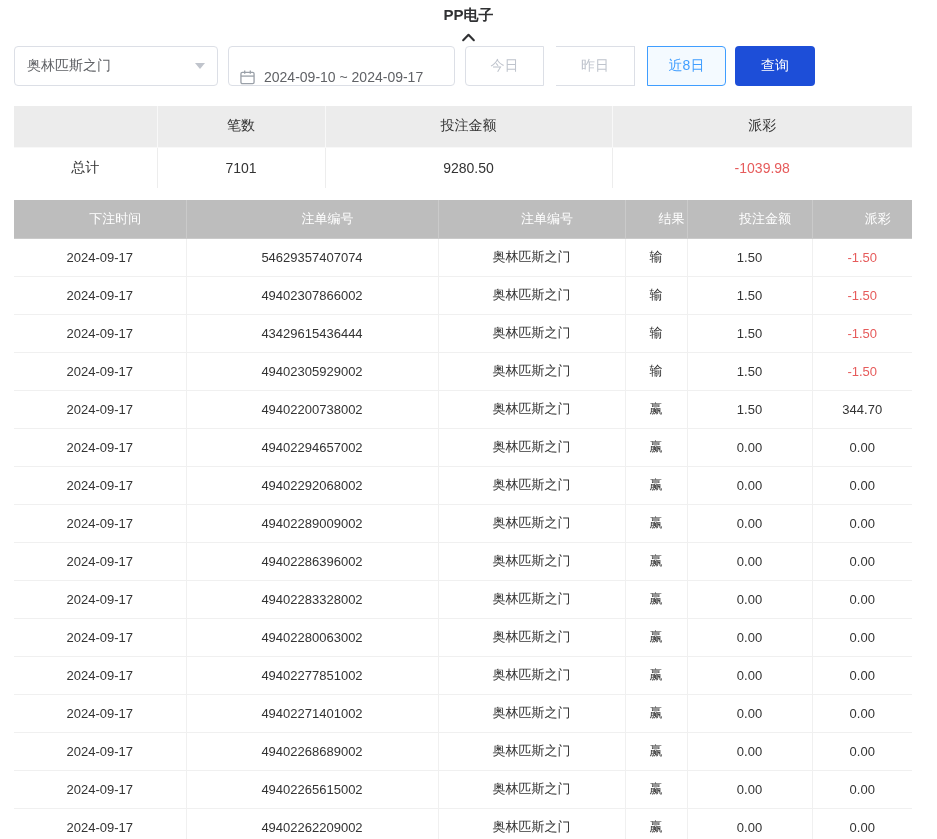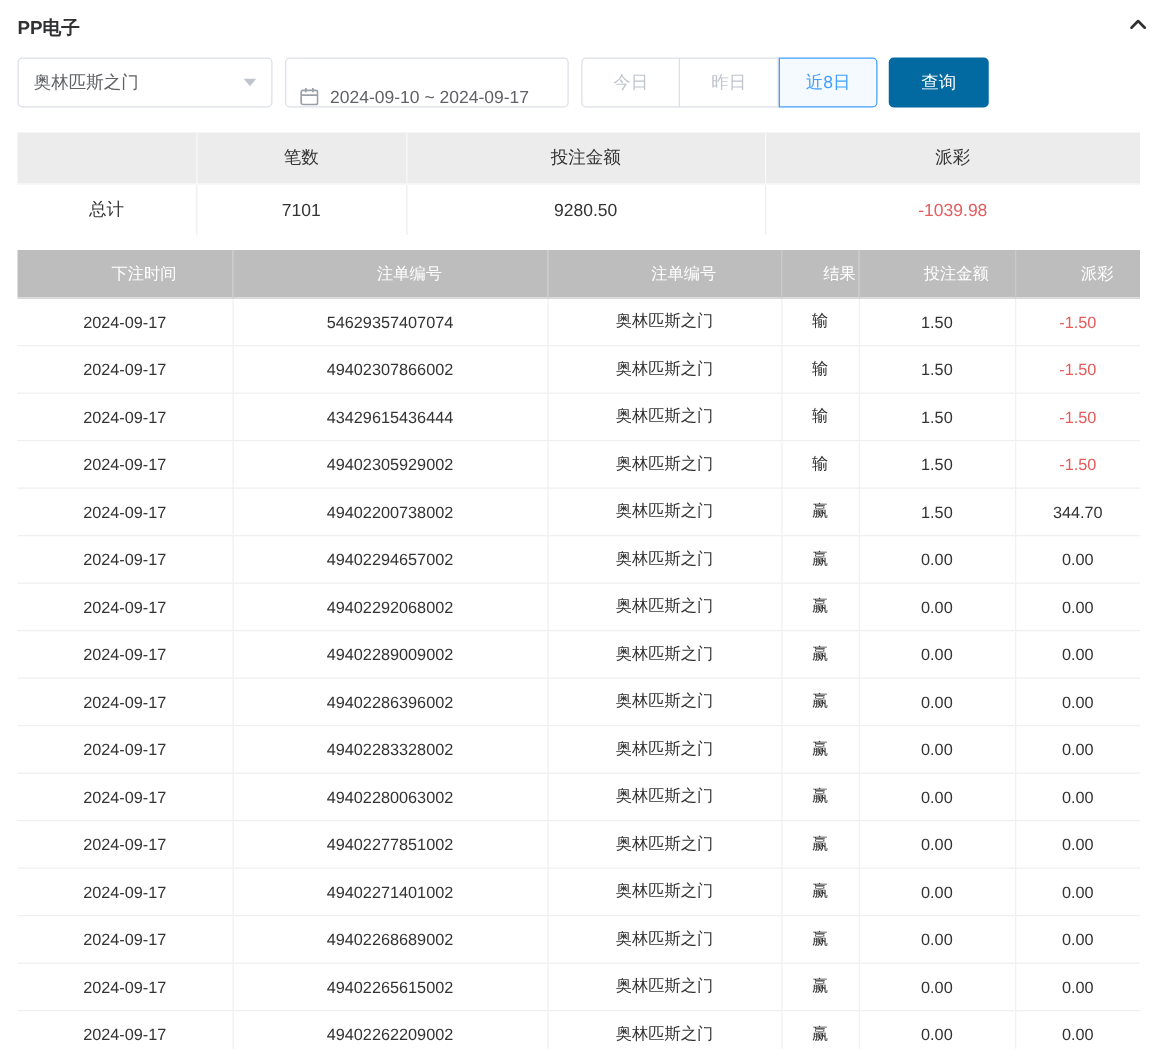--- a/index.html
+++ b/index.html
@@ -1,39 +1,39 @@
 <!DOCTYPE html>
 <html><head>
 <meta charset="utf-8">
 <style>
   * { margin:0; padding:0; box-sizing:border-box; }
   html,body { width:937px; height:839px; overflow:hidden; background:#ffffff;
     font-family:"Liberation Sans","DejaVu Sans",sans-serif; color:#333; }
   .page { padding:0 14px; }
 
   
-  .panel-header { height:38px; display:flex; align-items:center; justify-content:space-between; padding-top:6px; }
+  .panel-header { height:38px; display:flex; align-items:center; justify-content:space-between; padding-top:6px;flex-direction:column; }
   .panel-title { font-size:15px; font-weight:bold; color:#303133; }
   .collapse-btn { cursor:pointer; display:flex; align-items:center; padding:4px; }
 
   
   .filter-bar { display:flex; align-items:center; margin-top:8px; }
   .select-box { width:204px; height:40px; border:1px solid #dcdfe6; border-radius:4px; background:#fff;
     display:flex; align-items:center; justify-content:space-between; padding:0 12px; font-size:14px; color:#606266; cursor:pointer; }
   .caret-down { width:0; height:0; border-left:5px solid transparent; border-right:5px solid transparent; border-top:6px solid #c0c4cc; }
   .date-picker { width:227px; height:40px; border:1px solid #dcdfe6; border-radius:4px; background:#fff;
     display:flex; align-items:flex-end; gap:9px; padding:0 11px; font-size:14px; color:#606266; margin-left:10px; cursor:pointer; }
-  .btn-group { display:flex; margin-left:10px; }
+  .btn-group { display:flex; margin-left:10px;gap:12px; }
   .btn-group button { height:40px; width:79px; background:#fff; border:1px solid #dcdfe6; font-size:14px;
     color:#bfc4cd; cursor:pointer; font-family:inherit; }
   .btn-group button:first-child { border-radius:4px 0 0 4px; }
   .btn-group button + button { border-left:none; }
   .btn-group button:last-child { border-radius:0 4px 4px 0; }
   .btn-group button.active { color:#409eff; border:1px solid #409eff; background:#f4faff; }
-  .query-btn { height:40px; width:80px; margin-left:9px; background:#0369a1; color:#fff; border:none;
+  .query-btn { height:40px; width:80px; margin-left:9px; background:#1d4ed8; color:#fff; border:none;
     border-radius:4px; font-size:14px; cursor:pointer; font-family:inherit; }
 
   
   table { border-collapse:collapse; table-layout:fixed; border:hidden; }
   .summary { width:898px; margin-top:20px; font-size:14px; }
   .summary th { background:#ececec; height:41px; font-weight:normal; color:#333; border:1px solid #f8f8f8; text-align:center; }
   .summary td { height:41px; text-align:center; color:#333; border:1px solid #ededed; background:#fff; }
 
   
   .main { width:898px; margin-top:12px; font-size:13px; }

